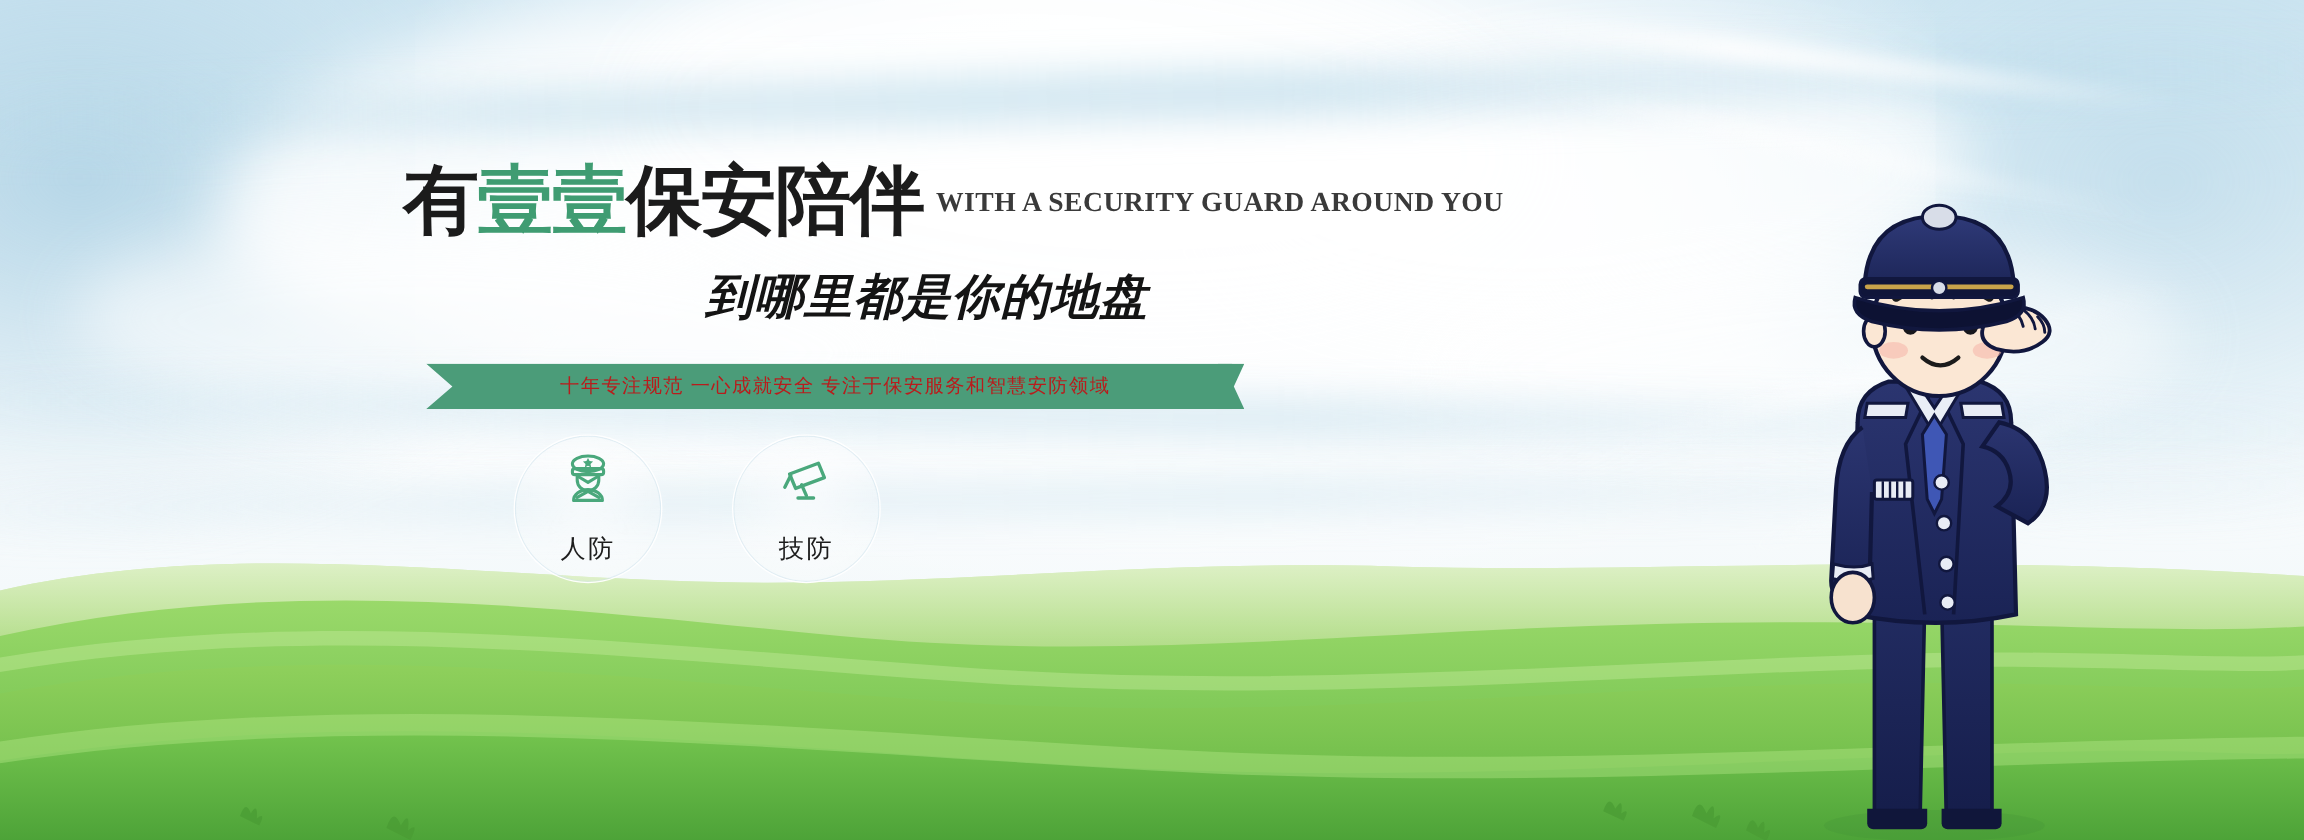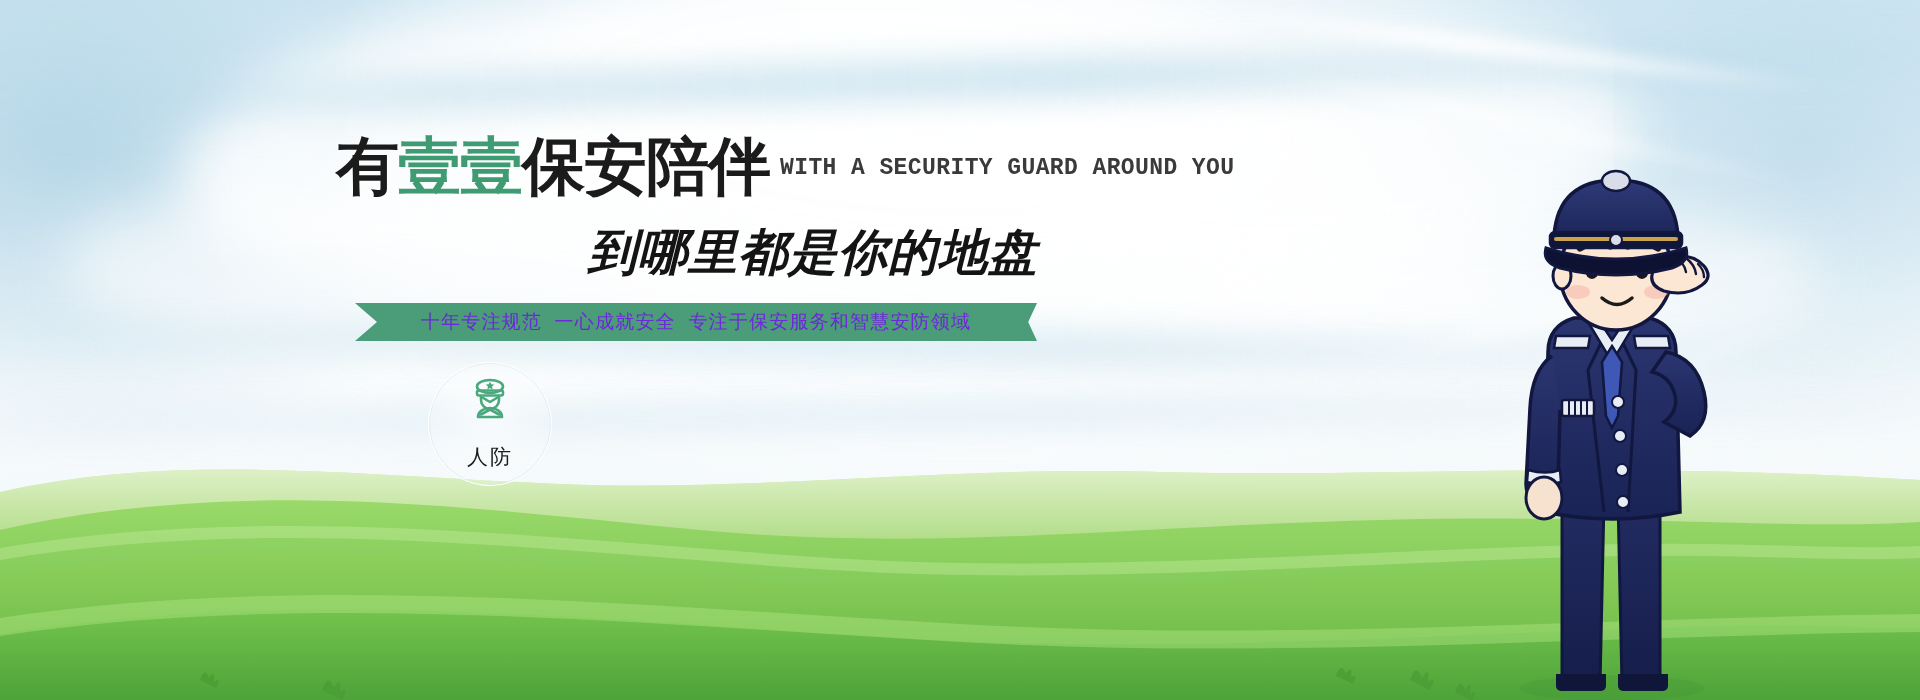--- a/index.html
+++ b/index.html
@@ -115,27 +115,27 @@
     margin-left:10px;
     margin-top:4px;
     line-height:1.28;
   }
   .eng-line {
     font-size:23px;
     font-weight:bold;
     letter-spacing:0.4px;
     color:#3a3a3a;
     white-space:nowrap;
-    font-family:Liberation Mono, monospace;
+    font-family:Liberation Serif, serif;
   }
 
   .h-cn2 {
     position:absolute;
     left:588px; top:228px;
-    font-size:49px;
+    font-size:40px;
     font-weight:bold;
     font-style:italic;
     letter-spacing:1px;
     color:#141414;
     line-height:1;
     white-space:nowrap;
     pointer-events:auto;
     font-family:"DejaVu Sans","Liberation Sans",sans-serif;
   }
 
@@ -154,25 +154,25 @@
   .ribbon-tail {
     position:absolute;
     right:-10px; top:0;
     width:22px; height:38px;
     background:#4b9c79;
     clip-path:polygon(0 0, 100% 0, 60% 50%, 100% 100%, 0 100%);
   }
   .ribbon-text {
     position:absolute; inset:0;
     display:flex; align-items:center; justify-content:center;
-    color:#6d28d9;
-    font-size:19px;
+    color:#b91c1c;
+    font-size:16px;
     letter-spacing:1.2px;
     white-space:nowrap;
-    font-family:Liberation Mono, monospace;
+    font-family:Liberation Sans, sans-serif;
     padding-left:10px;
   }
 
   
   .features {
     position:absolute;
     left:428px; top:362px;
     display:flex;
     gap:58px;
     pointer-events:auto;
@@ -303,20 +303,31 @@
             <path d="M18.5,20.5 L26,25 L33.5,20.5"></path>
             <path d="M14,40 a12,9 0 0 1 24,0 z"></path>
             <path d="M17,37.5 L26,32.5 L35,37.5"></path>
           </g>
           <path d="M26,4.6 l1.3,2.6 2.9,0.4 -2.1,2 0.5,2.9 -2.6,-1.4 -2.6,1.4 0.5,-2.9 -2.1,-2 2.9,-0.4 z" fill="#4aa87c"></path>
         </svg>
         <div class="feature-label">人防</div>
       </div>
 
 
+      <div class="feature">
+        <svg class="feature-icon" viewBox="0 0 52 46">
+          <g fill="none" stroke="#4aa87c" stroke-width="2.8" stroke-linecap="round" stroke-linejoin="round">
+            <path d="M12,18 L36,9 L41,21 L17,30 Z"></path>
+            <path d="M22,27 L26,36"></path>
+            <path d="M19,38 h13"></path>
+            <path d="M13,19 L8,29"></path>
+          </g>
+        </svg>
+        <div class="feature-label">技防</div>
+      </div>
 
     </div>
   </div>
 
   <svg class="guard" viewBox="0 0 380 560" preserveAspectRatio="xMidYMax meet">
     <defs>
       <linearGradient id="navy" x1="0" y1="0" x2="0" y2="1">
         <stop offset="0%" stop-color="#2b3570"></stop>
         <stop offset="100%" stop-color="#1a2355"></stop>
       </linearGradient>

